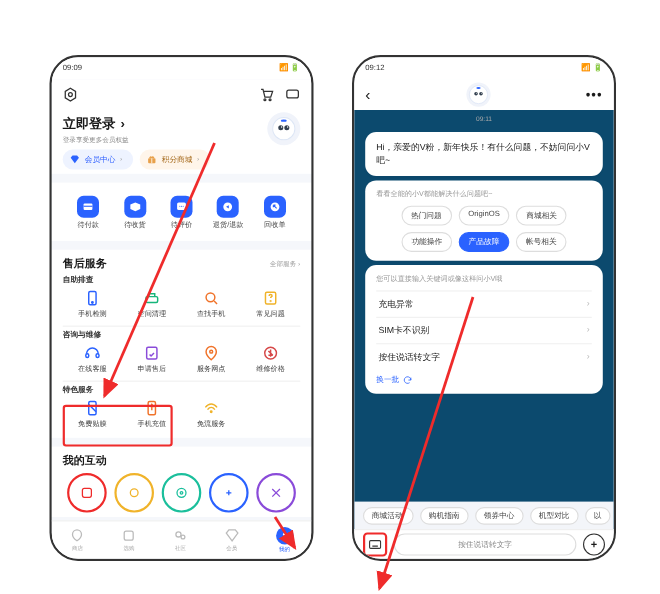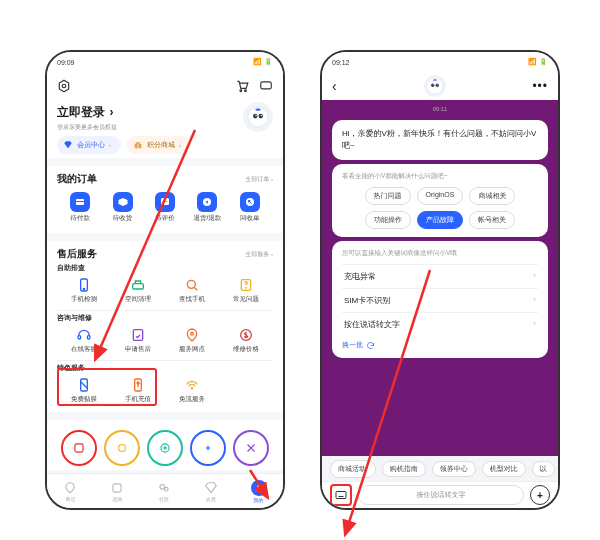--- a/index.html
+++ b/index.html
@@ -128,21 +128,21 @@
   
   .scrollbody { position:absolute; top:20px; bottom:34px; left:0; right:0; overflow:hidden; background:#f5f7fb;}
   .stack { display:flex; flex-direction:column; gap:4px; }
   
   .chat-header {
     height:28px; background:#fff; display:flex; align-items:center; justify-content:space-between; padding:0 10px;
   }
   .back { font-size:14px; }
   .mini-avatar { width:22px; height:22px; border-radius:50%; background:#f0f3fa; display:flex;align-items:center;justify-content:center; font-size:12px;}
   .dots { font-size:12px; letter-spacing:1px;}
-  .chat-body { position:absolute; top:48px; bottom:26px; left:0; right:0; background:#701a75; overflow:hidden;}
+  .chat-body { position:absolute; top:48px; bottom:26px; left:0; right:0; background:#0c4a6e; overflow:hidden;}
   .time-bubble { text-align:center; font-size:6px; color:#aaa; padding:6px 0 4px;}
   .card {
     margin:4px 10px; background:#fff; border-radius:10px; padding:8px 10px; box-shadow:0 1px 2px rgba(0,0,0,.04);
   }
   .card .greet { font-size:8px; line-height:1.5;}
   .card .hint { font-size:6.5px; color:#999; margin-bottom:6px;}
   .chip-rows { display:flex; flex-wrap:wrap; gap:6px; justify-content:center;}
   .chip {
     border:1px solid #ddd; border-radius:12px; font-size:7px; padding:3px 8px; color:#444; background:#fff;
   }
@@ -248,24 +248,20 @@
                     <path d="M8 6c-2 0-2 3 0 3h4V7c0-2-2-3-4-1zM16 6c2 0 2 3 0 3h-4V7c0-2 2-3 4-1z"></path>
                   </svg>
               </span>
               <span>积分商城</span>
               <span class="chev">›</span>
             </div>
           </div>
         </div>
 
         <div class="sec">
-          <div class="sec-title-row">
-            <span class="sec-title">我的订单</span>
-            <span class="sec-more">全部订单 ›</span>
-          </div>
           <div class="order-row">
             <div class="oitem">
               <div class="oicon">
                   <svg width="12" height="12" viewBox="0 0 24 24" fill="#fff">
                     <rect x="4" y="6" width="16" height="12" rx="2"></rect>
                     <rect x="4" y="10" width="16" height="2" fill="#2a62ff"></rect>
                   </svg>
                 </div>
               <span>待付款</span>
             </div>
@@ -424,20 +420,23 @@
                     <circle cx="12" cy="17" r="1"></circle>
                   </svg>
                 </span>
                 <span>免流服务</span>
               </div>
             <div class="gitem"></div>
           </div>
         </div>
 
         <div class="sec">
+          <div class="sec-title-row">
+            <span class="sec-title">我的互动</span>
+          </div>
           <div class="inter-row">
             <div class="inter-item" style="border-color:#ef2b2b;">
                 <svg width="14" height="14" viewBox="0 0 24 24" fill="none" stroke="#ef2b2b" stroke-width="2">
                   <rect x="5" y="5" width="14" height="14" rx="3"></rect>
                 </svg>
               </div>
             <div class="inter-item" style="border-color:#f0b32a;">
                 <svg width="14" height="14" viewBox="0 0 24 24" fill="none" stroke="#f0b32a" stroke-width="2">
                   <circle cx="12" cy="12" r="6"></circle>
                 </svg>

